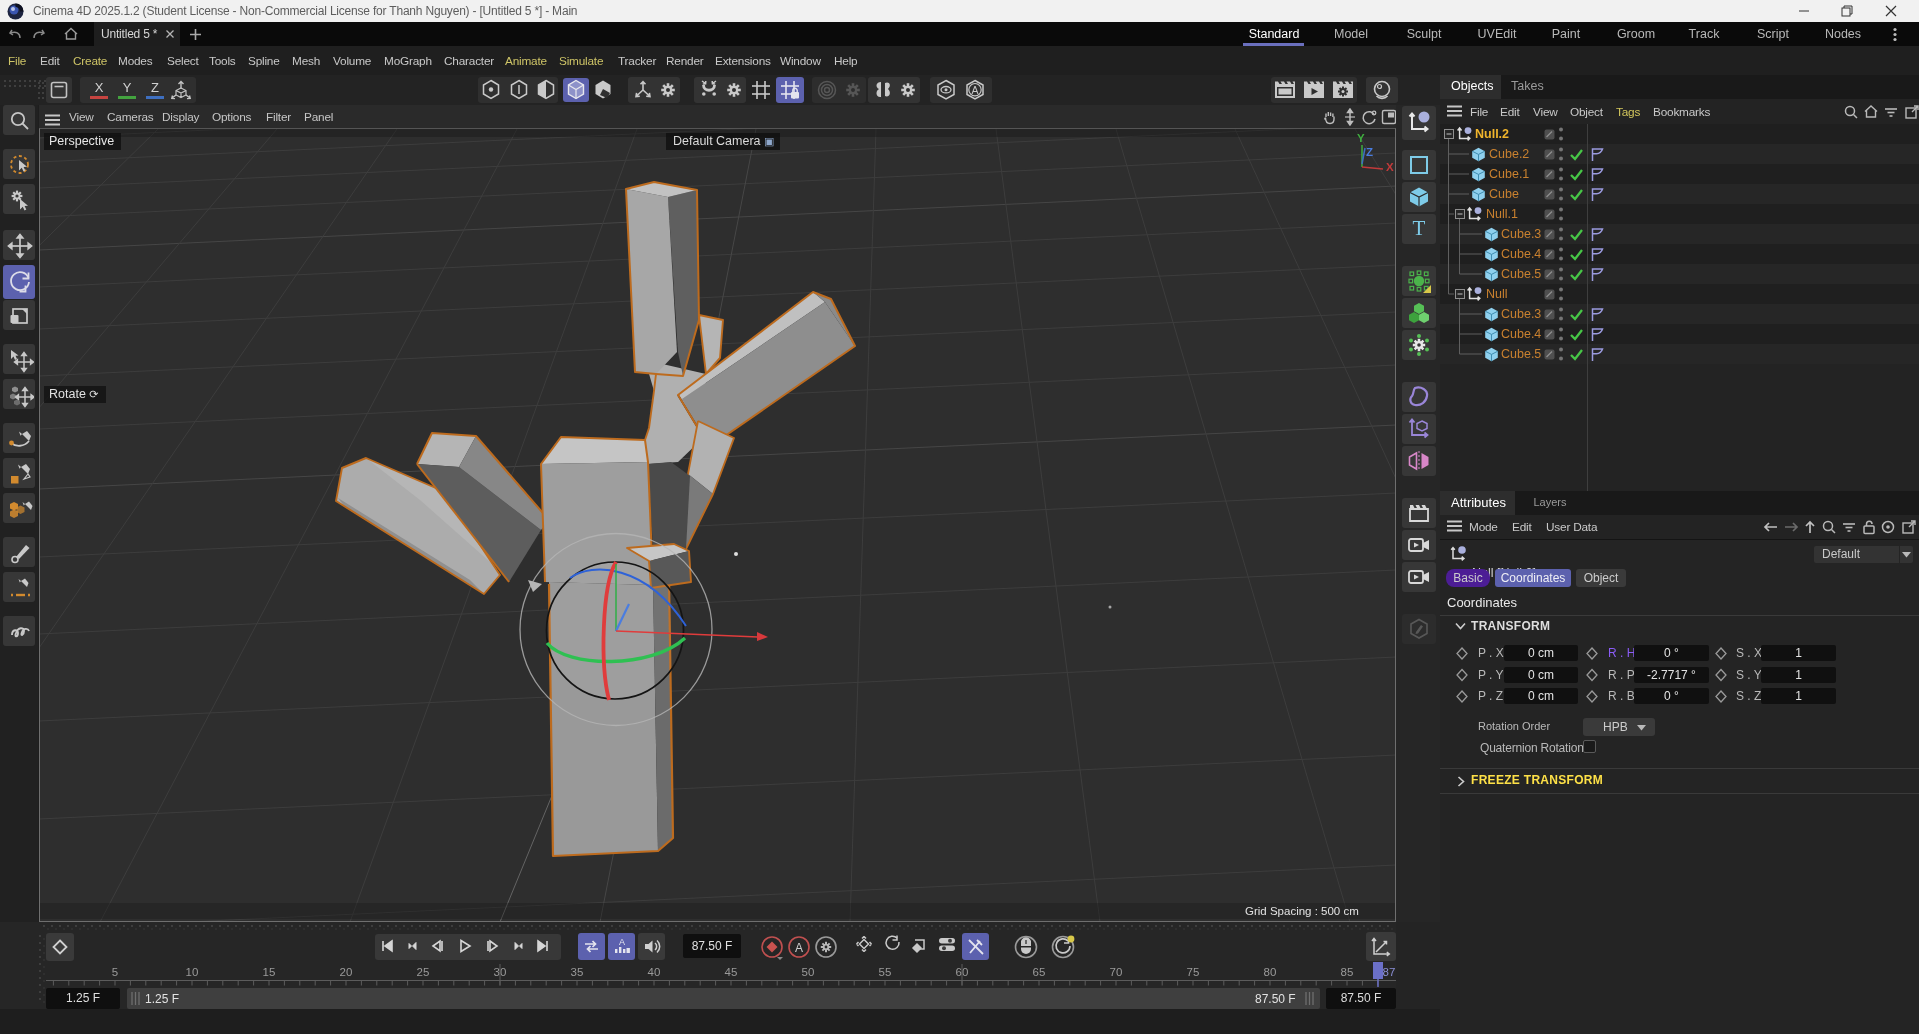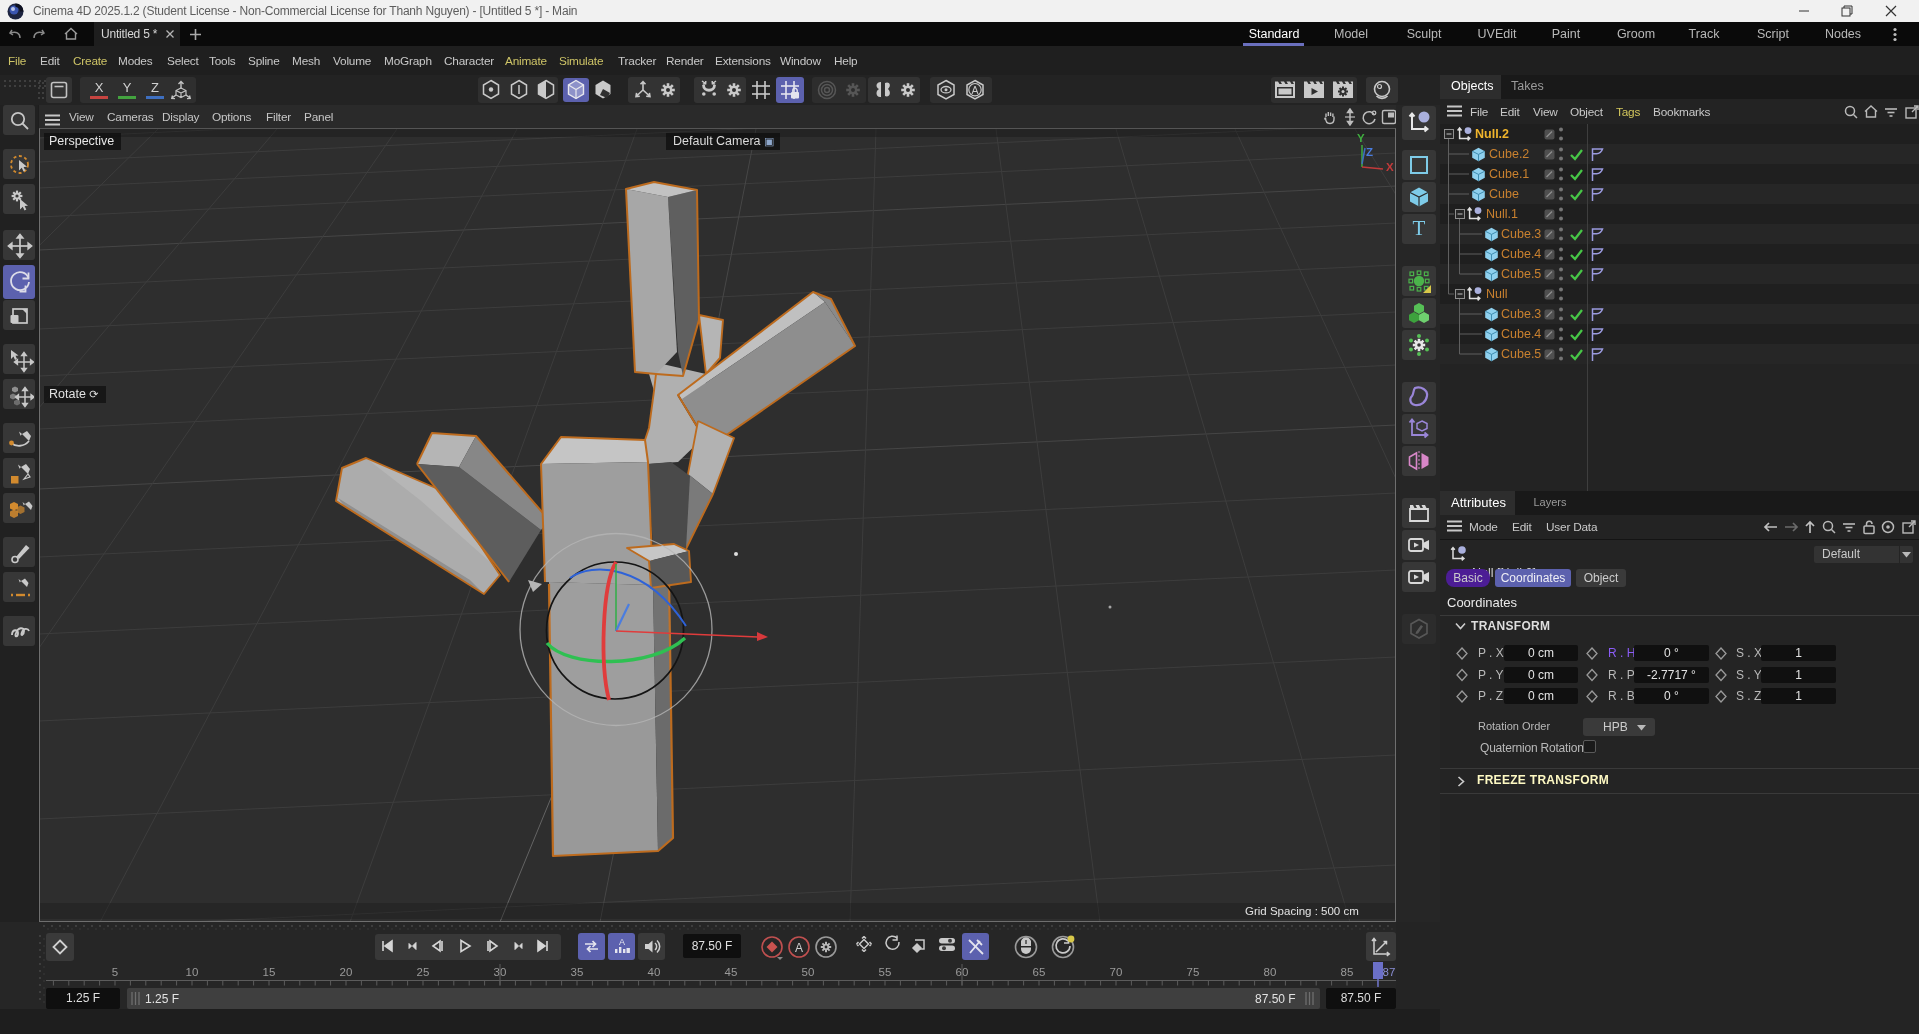--- a/index.html
+++ b/index.html
@@ -1109,21 +1109,21 @@
     <div class="abs" style="left:143px;top:643px;width:72px;height:18px;background:#3a3a3a;border-radius:3px;color:#cccccc;font-size:12px;line-height:18px;padding-left:20px">HPB</div>
     <svg class="abs" style="left:197px;top:650px" width="10" height="6">
         <path d="M 0 0 L 9 0 L 4.5 5.5 Z" fill="#b9b9b9"></path>
       </svg>
     <span class="abs" style="left:40px;top:666px;font-size:12px;color:#b9b9b9;letter-spacing:-0.2px">Quaternion Rotation</span>
     <div class="abs" style="left:143px;top:665px;width:13px;height:13px;background:#1a1a1a;border:1px solid #5a5a5a;border-radius:2px"></div>
     <div class="abs" style="left:0;top:693px;width:479px;height:1px;background:#3a3a3a"></div>
     <svg class="abs" style="left:16px;top:701px" width="10" height="12">
         <path d="M 2.5 1 L 7.5 5.5 L 2.5 10" fill="none" stroke="#cccccc" stroke-width="1.6"></path>
       </svg>
-    <span class="abs" style="left:37px;top:698px;font-size:12px;font-weight:bold;color:#fef9c3;letter-spacing:.3px">FREEZE TRANSFORM</span>
+    <span class="abs" style="left:31px;top:698px;font-size:12px;font-weight:bold;color:#fde047;letter-spacing:.3px">FREEZE TRANSFORM</span>
     <div class="abs" style="left:0;top:718px;width:479px;height:1px;background:#3a3a3a"></div>
   </div>
   <div class="abs" style="left:1396px;top:922px;width:44px;height:87px;background:#242424"></div>
   <div class="abs" id="timeline">
     <svg class="abs" style="left:40px;top:2px" width="1356" height="8">
         <circle cx="4" cy="2" r="0.9" fill="#4a4a4a"></circle>
         <circle cx="8" cy="5" r="0.7" fill="#404040"></circle>
         <circle cx="12" cy="2" r="0.9" fill="#4a4a4a"></circle>
         <circle cx="16" cy="5" r="0.7" fill="#404040"></circle>
         <circle cx="20" cy="2" r="0.9" fill="#4a4a4a"></circle>

